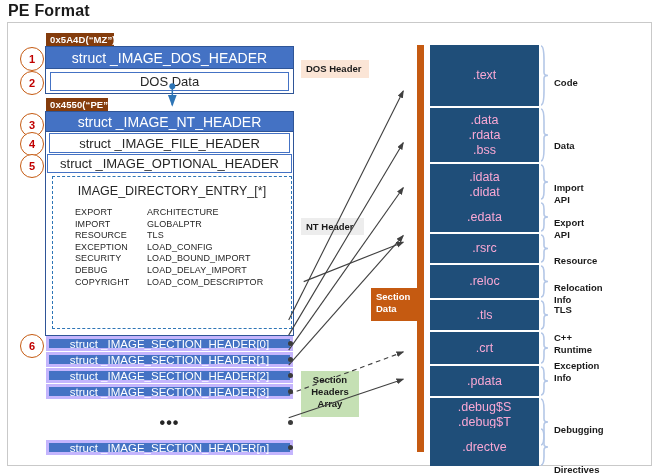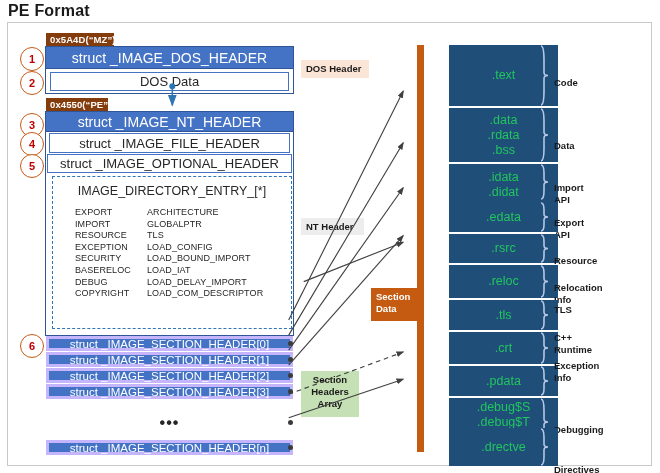--- a/index.html
+++ b/index.html
@@ -43,21 +43,21 @@
            padding:3px 5px;line-height:12px;}
   #dos-header-label{background:#fbe5d6;color:#1a1a1a;}
   #nt-header-label{background:#ededed;color:#1a1a1a;}
   #section-headers-label{background:#c5e0b4;color:#1a1a1a;text-align:center;}
   #section-data-label{background:#c55a11;color:#ffffff;}
 
   
   #spine{position:absolute;left:417px;top:45px;width:7px;height:407px;background:#c55a11;}
 
   
-  .sec{position:absolute;left:449px;width:109px;background:#1f4e79;color:#22c55e;
+  .sec{position:absolute;left:430px;width:109px;background:#1f4e79;color:#f9a8d4;
        box-sizing:border-box;display:flex;align-items:center;justify-content:center;
        text-align:center;font-size:12.5px;line-height:15px;white-space:pre-line;}
 
   
   .brace{position:absolute;left:540px;width:9px;color:#b4c7e7;}
   .brace svg{display:block;}
   .rlabel{position:absolute;left:554px;font-size:9.5px;font-weight:bold;color:#1a1a1a;
           line-height:12px;white-space:pre-line;margin-top:12px;}
 
   #arrows,#connector{position:absolute;left:0;top:0;width:645px;height:444px;pointer-events:none;}
@@ -105,24 +105,20 @@
           <td class="c1">RESOURCE</td>
           <td>TLS</td>
         </tr>
         <tr>
           <td class="c1">EXCEPTION</td>
           <td>LOAD_CONFIG</td>
         </tr>
         <tr>
           <td class="c1">SECURITY</td>
           <td>LOAD_BOUND_IMPORT</td>
-        </tr>
-        <tr>
-          <td class="c1">BASERELOC</td>
-          <td>LOAD_IAT</td>
         </tr>
         <tr>
           <td class="c1">DEBUG</td>
           <td>LOAD_DELAY_IMPORT</td>
         </tr>
         <tr>
           <td class="c1">COPYRIGHT</td>
           <td>LOAD_COM_DESCRIPTOR</td>
         </tr>
       </tbody>

